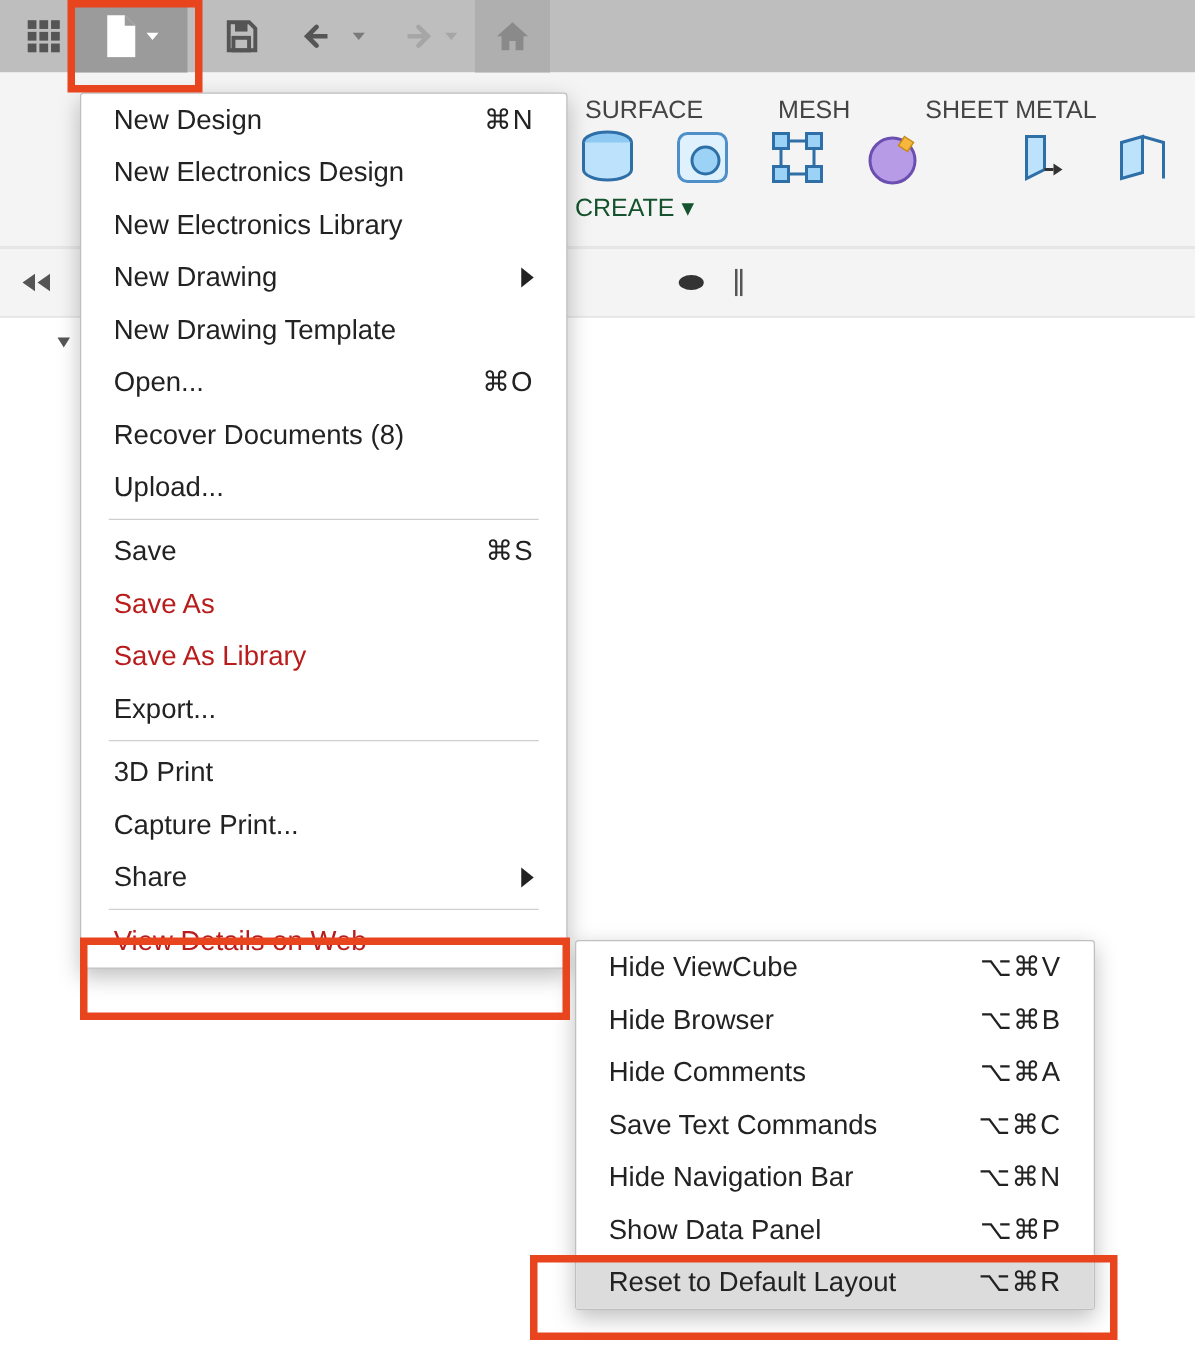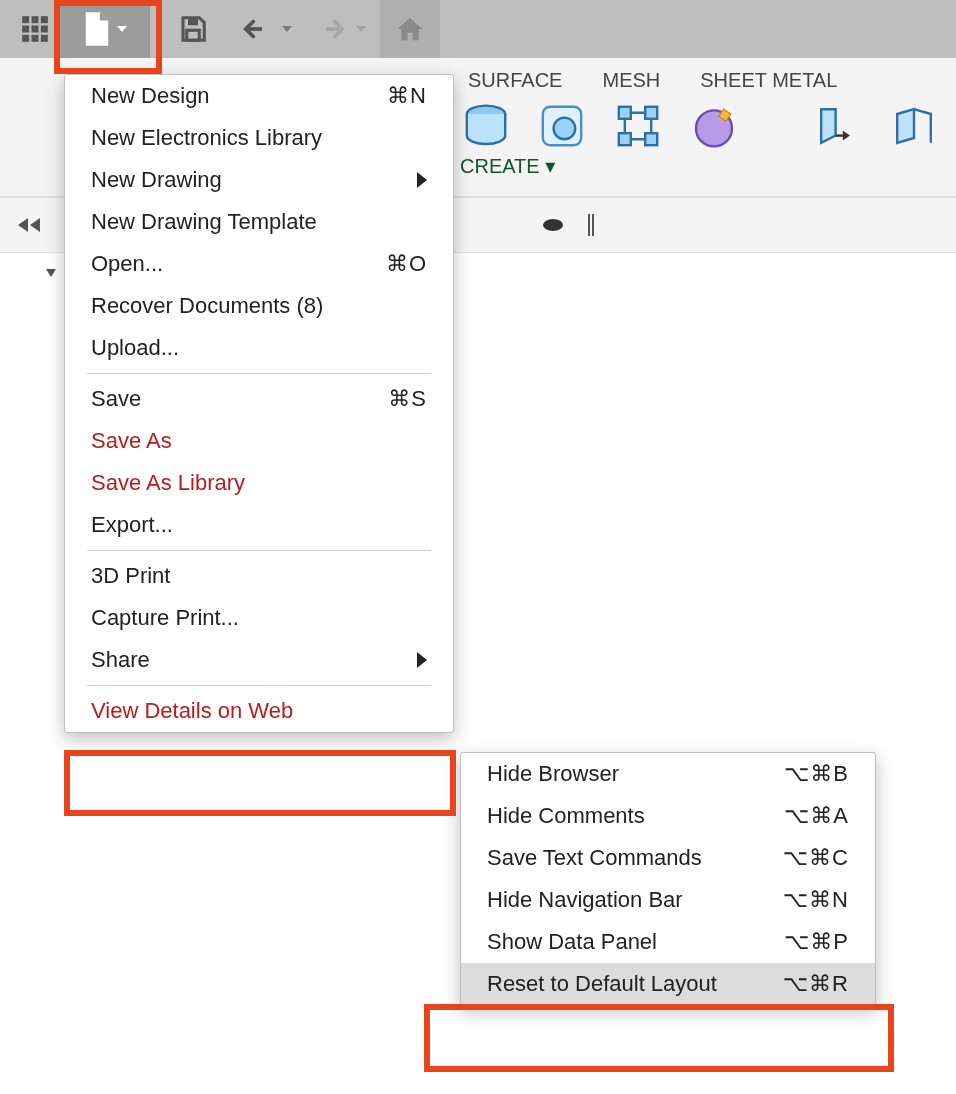--- a/index.html
+++ b/index.html
@@ -1,20 +1,20 @@
 <!DOCTYPE html>
 <html><head>
 <meta charset="utf-8">
 <style>
 html,body{margin:0;padding:0;font-family:"Helvetica Neue",Arial,sans-serif;font-size:22px;color:#333;background:#fff;width:956px;height:1094px;overflow:hidden}
 .topbar{height:58px;background:#BEBEBE;display:flex;align-items:center;padding-left:10px;gap:0}
 .topbar .tool{width:50px;height:46px;display:flex;align-items:center;justify-content:center}
 .topbar .file-btn{width:90px;height:58px;background:#9B9B9B;display:flex;align-items:center;justify-content:center;gap:6px}
 .ribbon{background:#F4F4F4;border-bottom:1px solid #E0E0E0;padding:2px 0 18px 0}
-.ribbon-tabs{display:flex;gap:40px;padding-left:468px;height:40px;align-items:center;font-size:20px;color:#444}
+.ribbon-tabs{display:flex;gap:60px;padding-left:468px;height:40px;align-items:flex-end;font-size:20px;color:#444}
 .ribbon-tools{display:flex;align-items:center;gap:24px;padding-left:460px}
 .ribbon-tools .ticon{width:52px;height:52px;display:flex;align-items:center;justify-content:center}
 .create-label{padding-left:460px;padding-top:2px;font-size:20px;color:#14532d;}
 .secondary-bar{height:54px;background:#F4F4F4;border-top:1px solid #E0E0E0;border-bottom:1px solid #E0E0E0;display:flex;align-items:center;padding-left:16px;gap:14px}
 .tree{padding:14px 0 0 44px}
 .menu{position:absolute;background:#fff;border:1px solid #BFBFBF;border-radius:3px;box-shadow:0 6px 18px rgba(0,0,0,.25);}
 .menu.main{left:64px;top:74px;width:388px}
 .menu.sub{left:460px;top:752px;width:414px}
 .menu-item{display:flex;align-items:center;justify-content:space-between;height:42px;padding:0 26px;font-size:22px;color:#222}
 .menu-item.disabled{color:#b91c1c}
@@ -160,20 +160,23 @@
       <path d="M2 2h10L7 10z"></path>
     </svg>
 </div>
 
 <div class="menu main" id="file-menu">
     <div class="menu-item">
       <span>New Design</span>
       <span class="shortcut">⌘N</span>
     </div>
     <div class="menu-item">
+      <span>New Electronics Design</span>
+    </div>
+    <div class="menu-item">
       <span>New Electronics Library</span>
     </div>
     <div class="menu-item">
       <span>New Drawing</span>
       <span class="arrow-right"></span>
     </div>
     <div class="menu-item">
       <span>New Drawing Template</span>
     </div>
     <div class="menu-item">
@@ -212,20 +215,24 @@
       <span class="arrow-right"></span>
     </div>
     <div class="menu-sep"></div>
     <div class="menu-item disabled">
       <span>View Details on Web</span>
     </div>
   </div>
 
 <div class="menu sub" id="view-menu">
     <div class="menu-item">
+      <span>Hide ViewCube</span>
+      <span class="shortcut">⌥⌘V</span>
+    </div>
+    <div class="menu-item">
       <span>Hide Browser</span>
       <span class="shortcut">⌥⌘B</span>
     </div>
     <div class="menu-item">
       <span>Hide Comments</span>
       <span class="shortcut">⌥⌘A</span>
     </div>
     <div class="menu-item">
       <span>Save Text Commands</span>
       <span class="shortcut">⌥⌘C</span>

